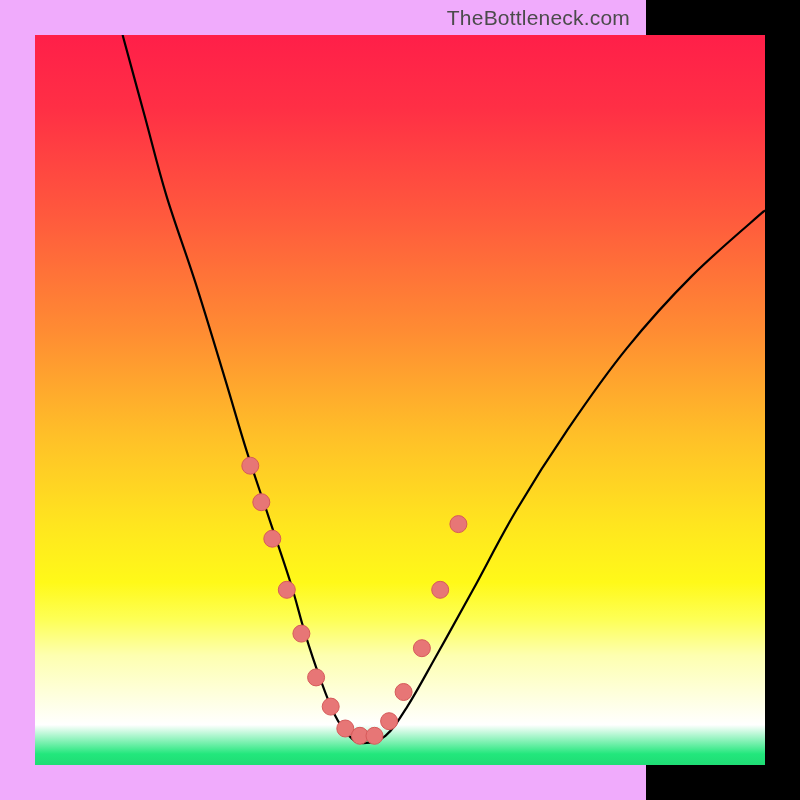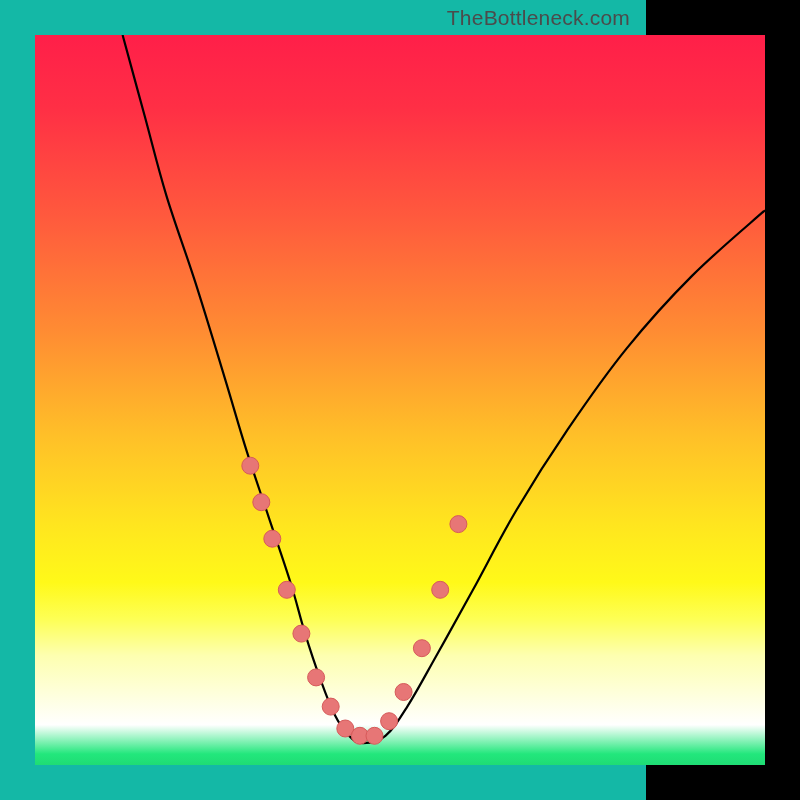--- a/index.html
+++ b/index.html
@@ -10,21 +10,21 @@
     background: #000;
     overflow: hidden;
     font-family: Arial, Helvetica, sans-serif;
   }
   .frame {
     position: absolute;
     left: 0;
     top: 0;
     width: 646px;
     height: 800px;
-    background: #14b8a6;
+    background: #f0abfc;
   }
   .plot {
     position: absolute;
     left: 35px;
     top: 35px;
     width: 730px;
     height: 730px;
     overflow: hidden;
   }
   .gradient {

